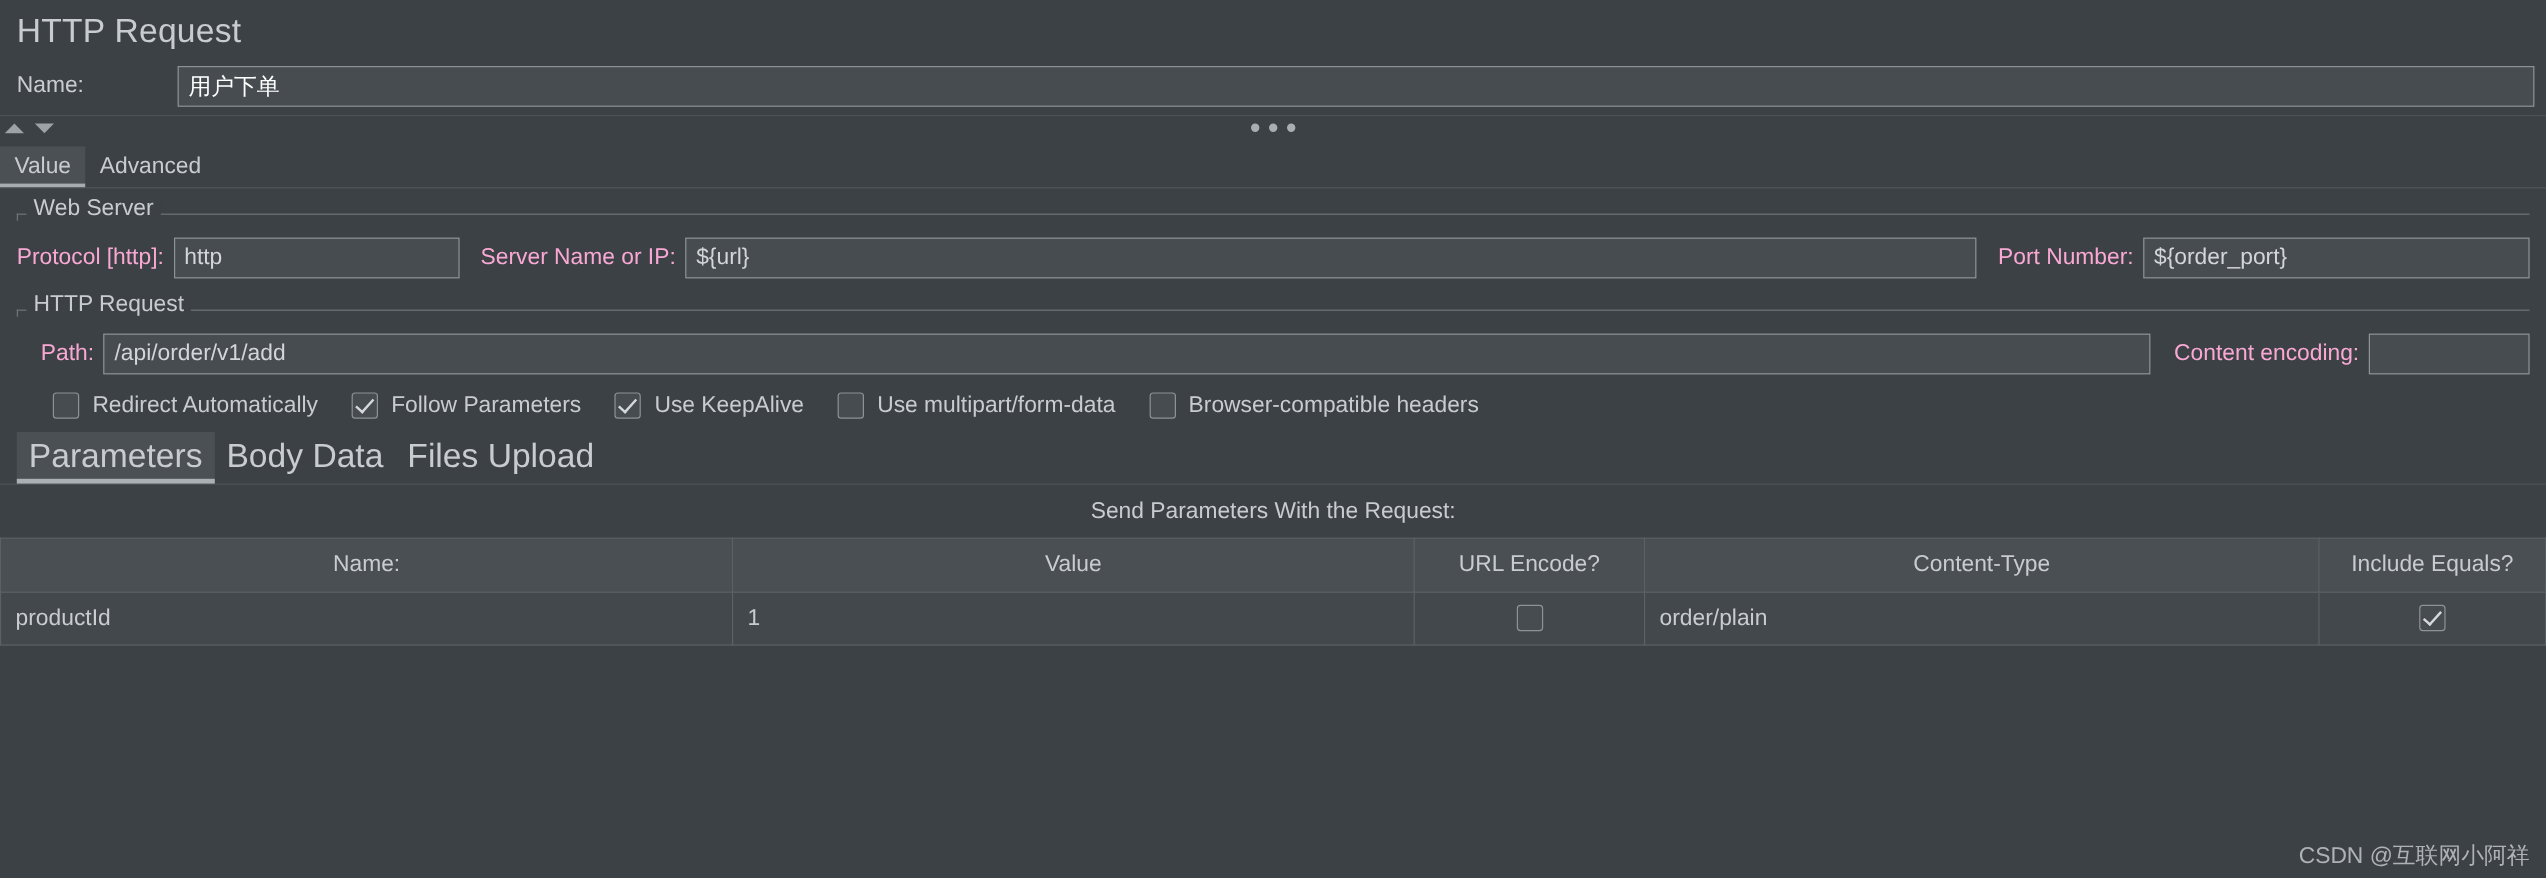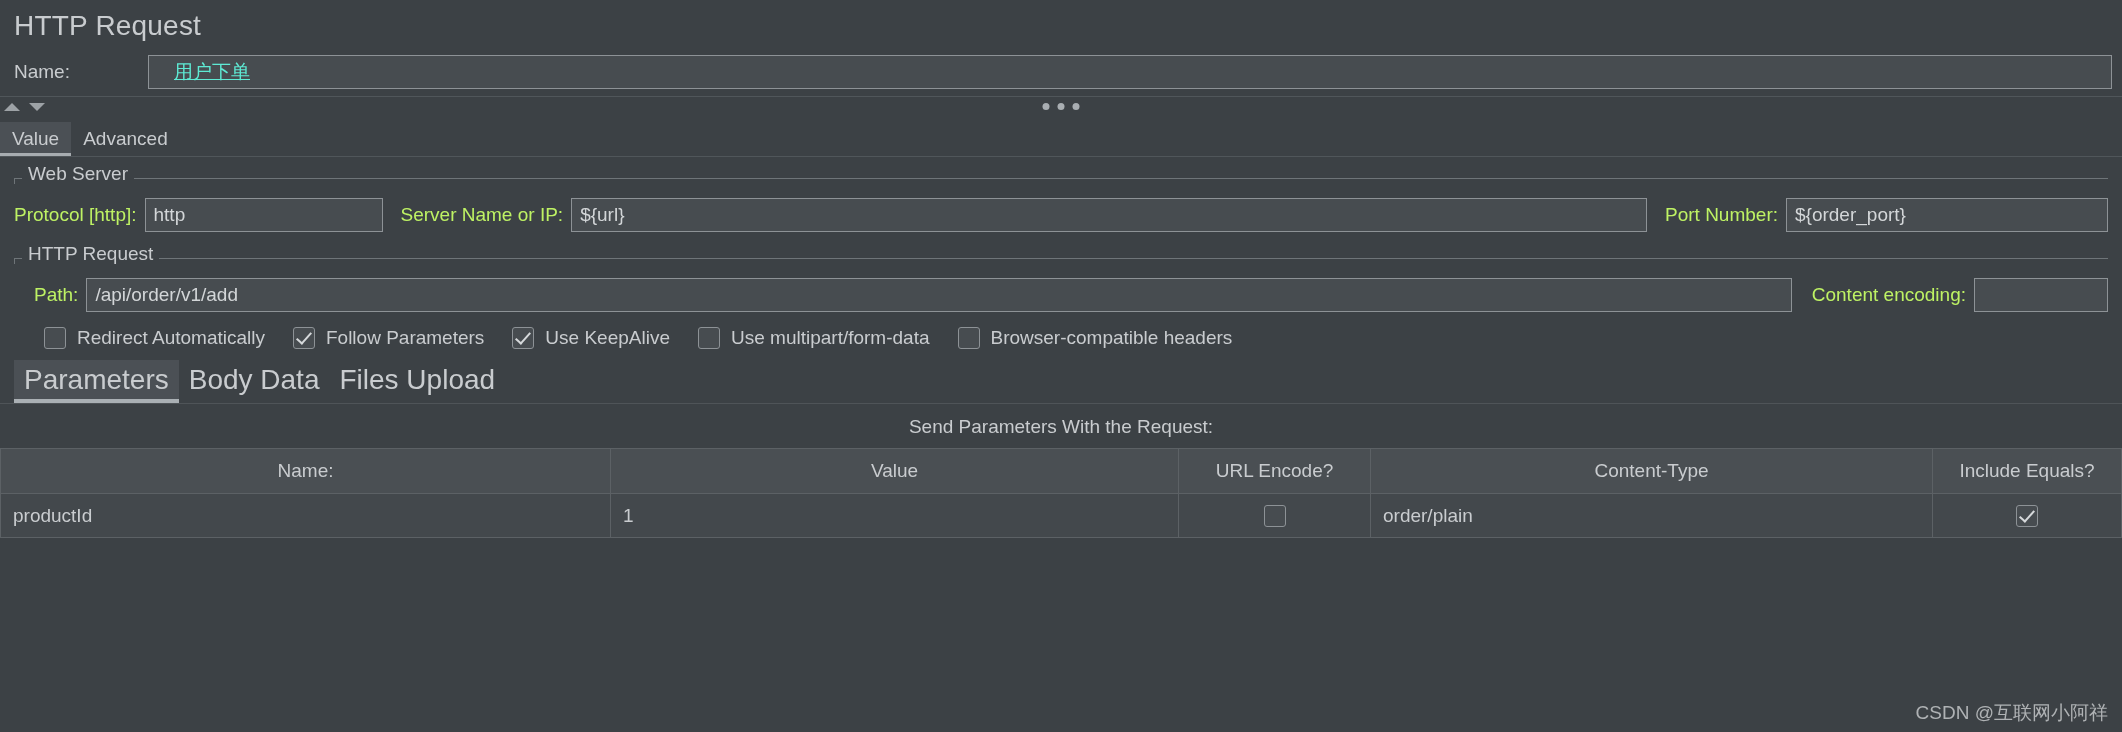--- a/index.html
+++ b/index.html
@@ -15,23 +15,23 @@
 
   
   .title-bar { padding: 10px 0 6px 14px; }
   .title-text { font-size: 28px; color: #c9cccf; letter-spacing: .2px; }
 
   
   .field-row { display: flex; align-items: center; height: 48px; padding: 0 10px 0 14px; }
   .field-label { font-size: 19px; color: #c9cccf; width: 134px; flex: none; }
   .text-input {
     flex: 1 1 auto; height: 34px; background: #474c50;
-    border: 1px solid #8d9296; color: #5eead4;
+    border: 1px solid #8d9296; color: #ffffff;
     font-size: 19px; font-family: "Liberation Sans", sans-serif;
-    padding: 0 25px; outline: none; line-height: 32px; text-decoration: underline;
+    padding: 0 8px; outline: none; line-height: 32px;
   }
   .text-input::placeholder { color: #8e9396; }
   .row-comments { height: 52px; }
 
   
   .splitter-sep { height: 1px; background: #50565a; }
   .splitter {
     height: 19px; background: #3c4145; position: relative;
     display: flex; align-items: center;
   }
@@ -67,21 +67,21 @@
     position: absolute; left: 0; top: 11px; width: 1px; height: 6px; background: #6e7478;
   }
   .group-title {
     position: relative; display: inline-block; background: #3c4145;
     padding: 0 6px 0 6px; margin-left: 8px; font-size: 19px; color: #c9cccf;
     top: -20px;
   }
   .group-body { margin-top: -12px; }
 
   .inline-row { display: flex; align-items: center; height: 44px; gap: 0; }
-  .inline-label { font-size: 19px; color: #bef264; white-space: nowrap; }
+  .inline-label { font-size: 19px; color: #f9a8d4; white-space: nowrap; }
 
   .ti { background: #474c50; border: 1px solid #8d9296; color: #d3d6d8;
         font-size: 19px; height: 34px; padding: 0 8px; outline: none;
         font-family: "Liberation Sans", sans-serif; }
 
   
   .combo { display: flex; height: 36px; width: 238px; }
   .combo-text {
     flex: 1; background: #474c50; border: 1px solid #7d8286; border-right: none;
     color: #cfd2d4; font-size: 19px; display: flex; align-items: center; padding-left: 10px;

